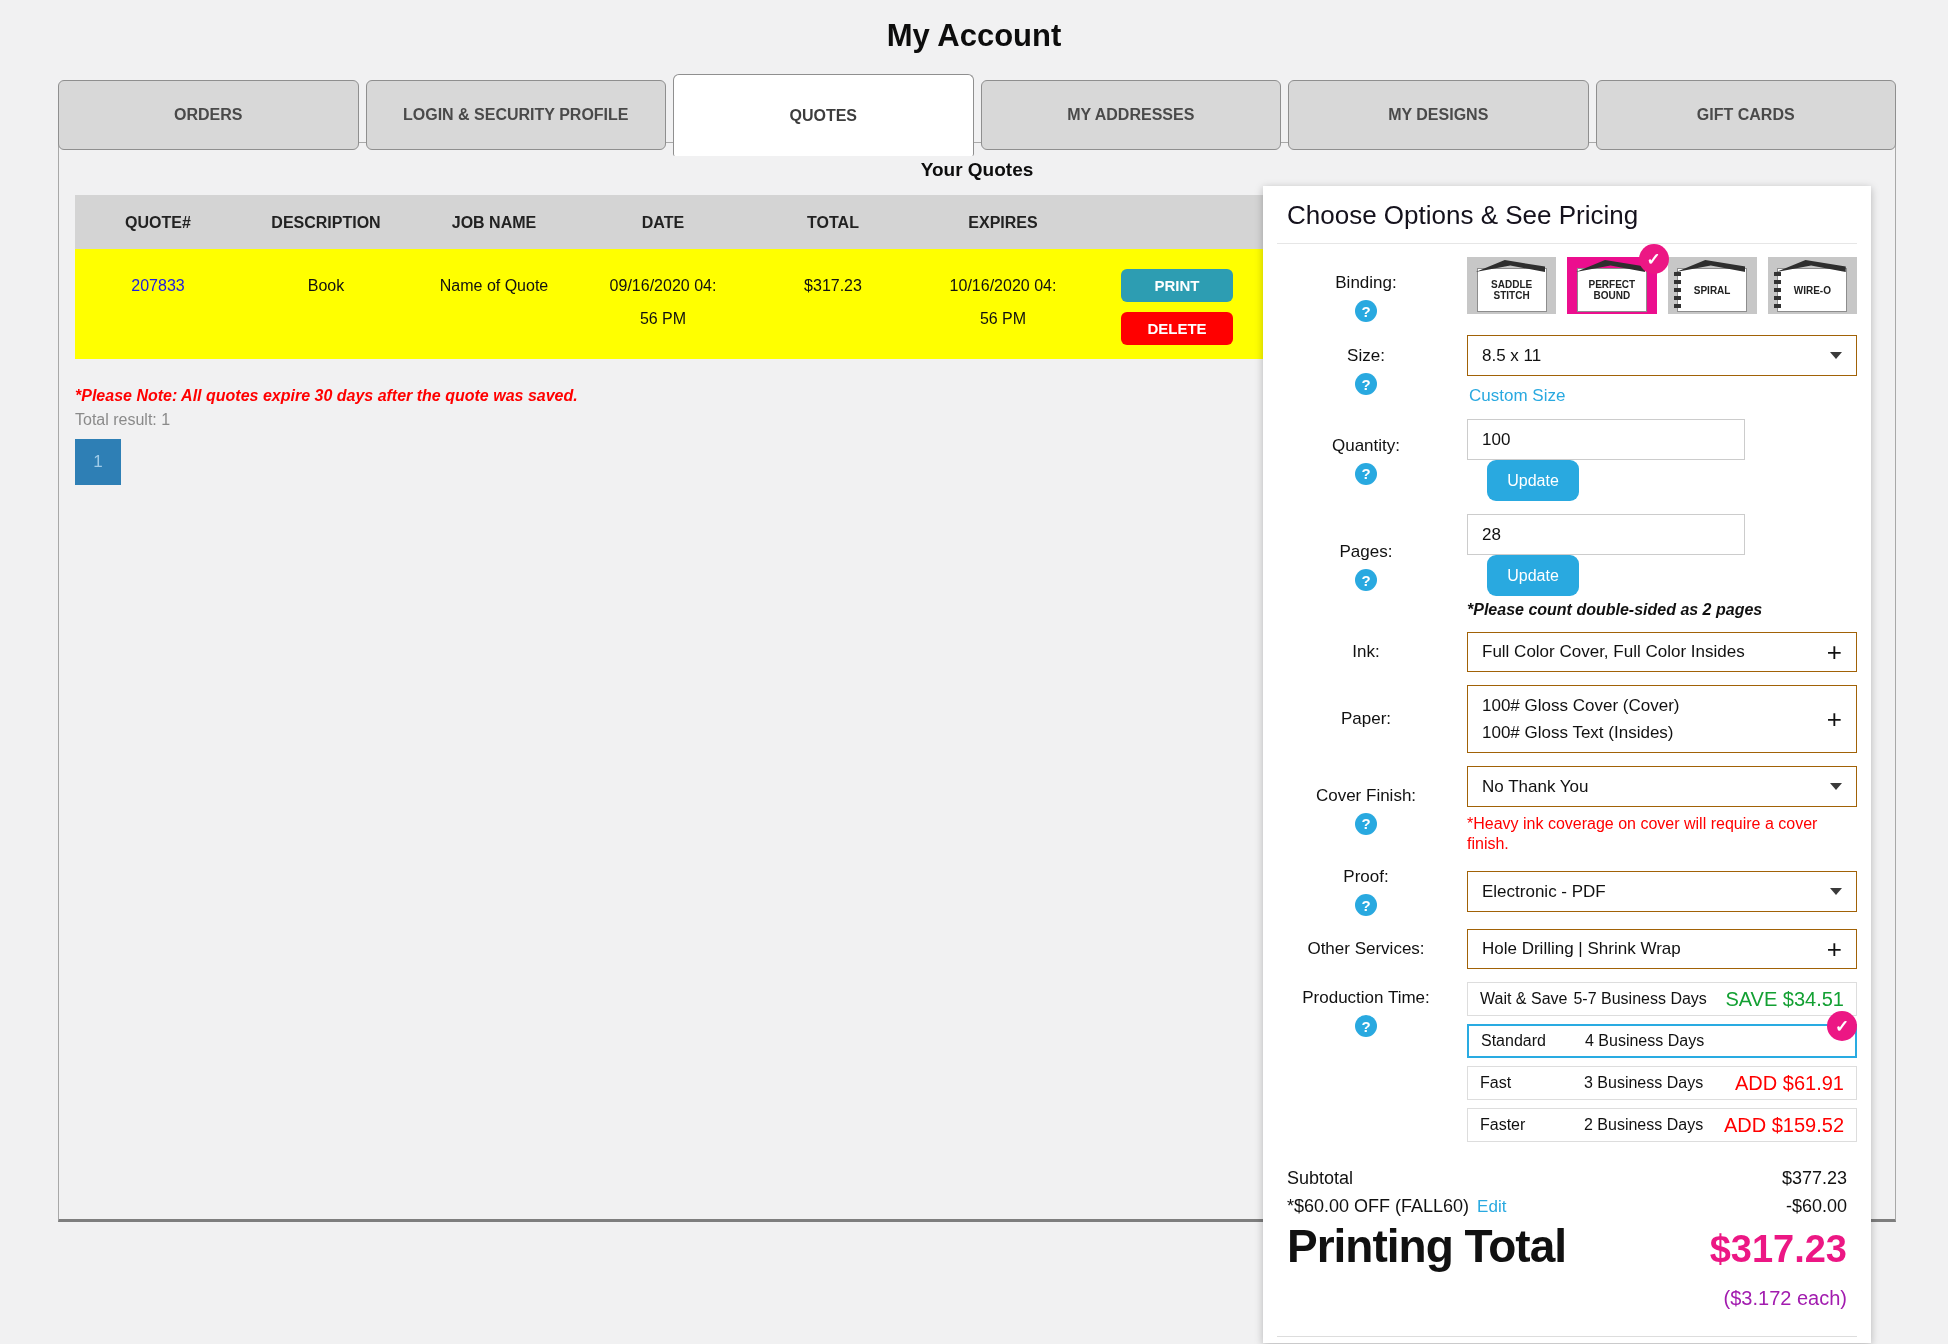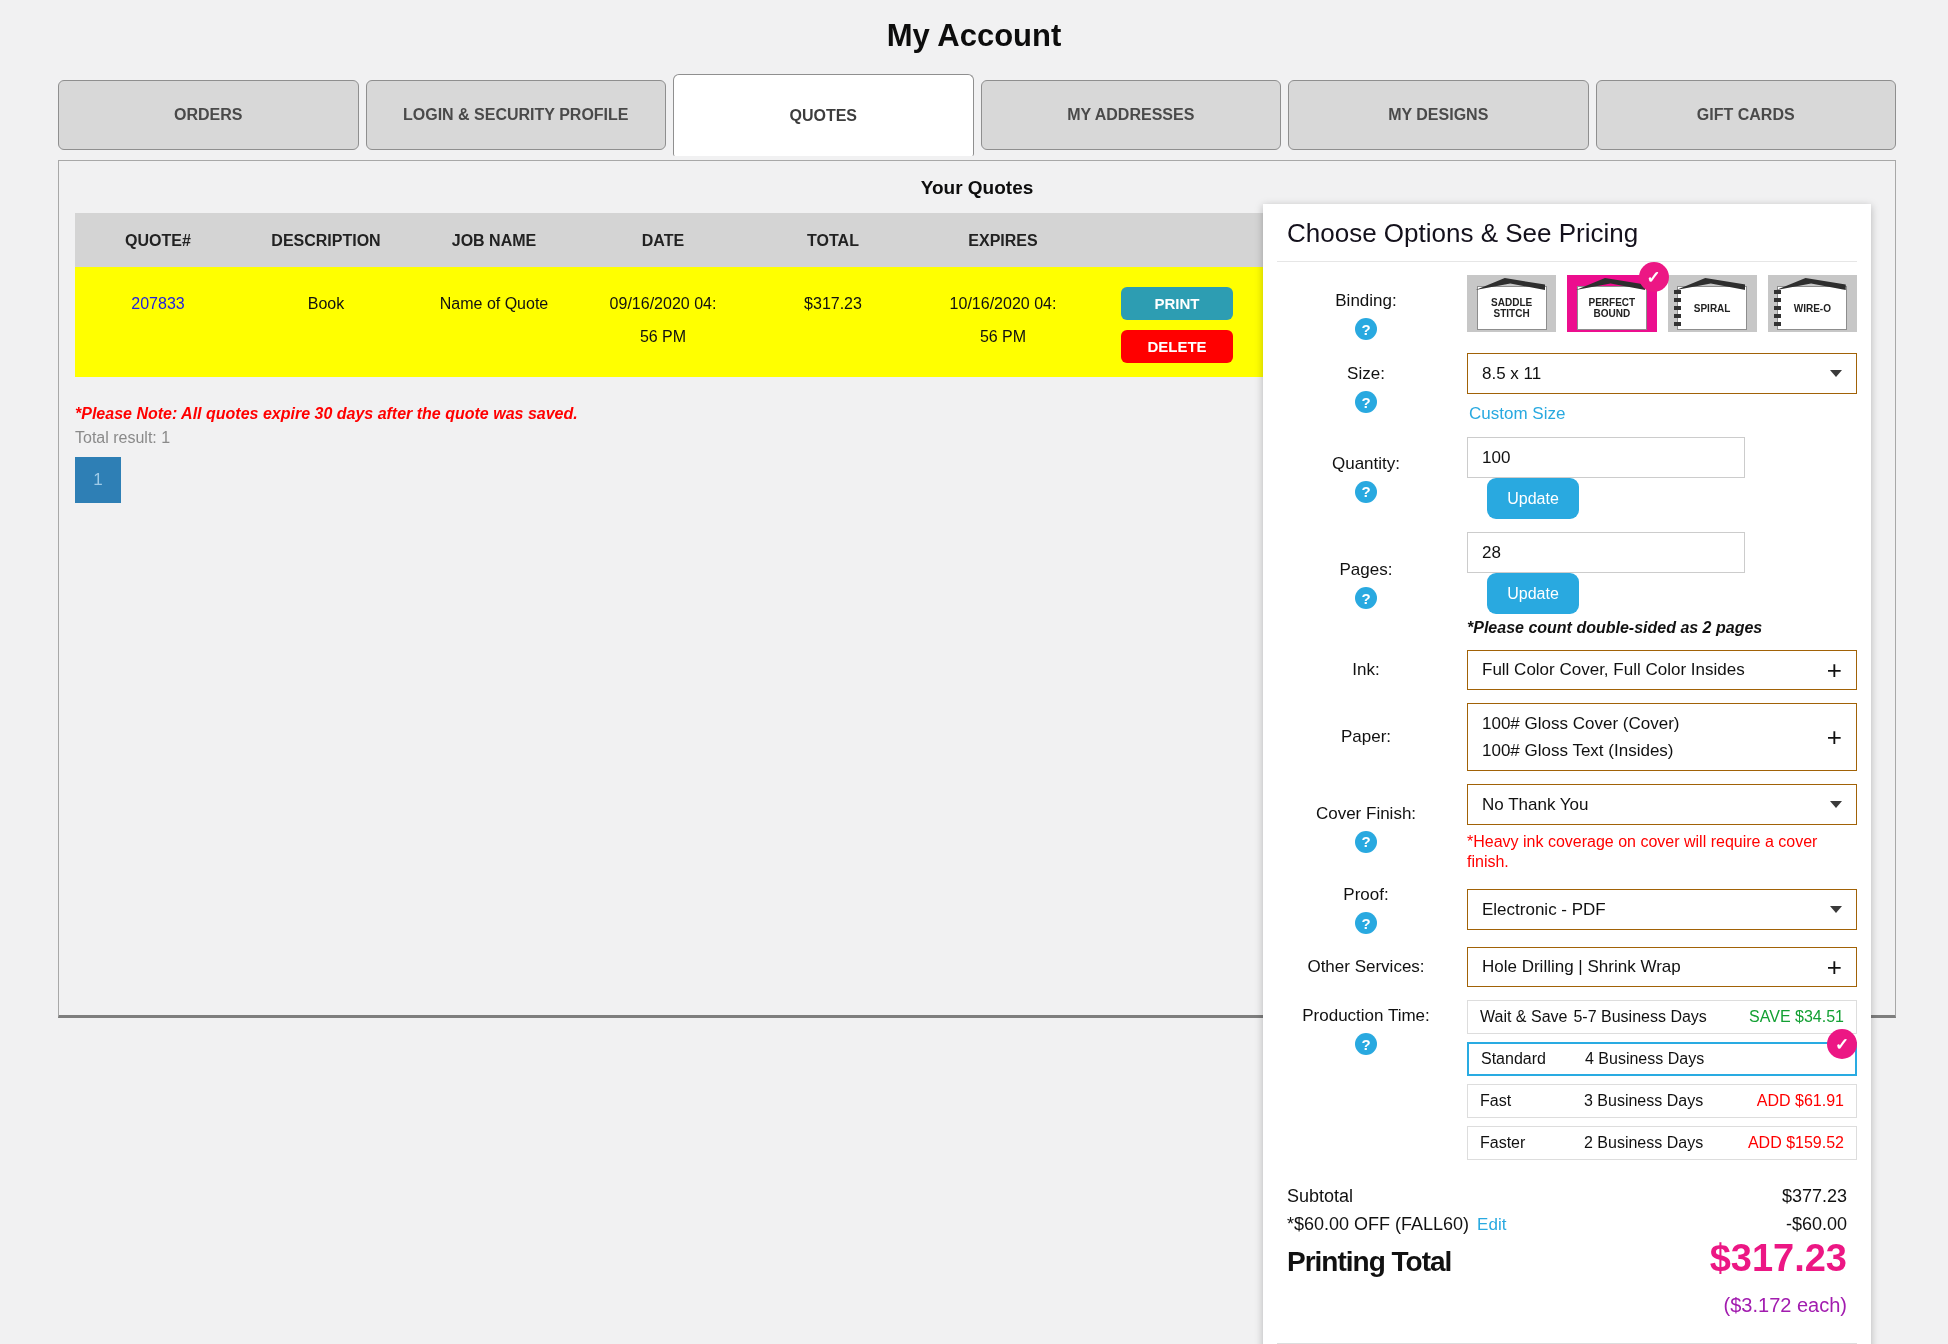--- a/index.html
+++ b/index.html
@@ -18,21 +18,21 @@
   .tabs { position:absolute; left:58px; width:1838px; top:80px; height:70px; display:flex; gap:7px; z-index:5; }
   .tab {
     flex:1; height:70px; background:#D8D8D8; border:1px solid #8F8F8F; border-radius:6px;
     display:flex; align-items:center; justify-content:center;
     font-size:16px; font-weight:bold; color:#4A4A4A; cursor:pointer; text-align:center;
   }
   .tab.active { background:#FFFFFF; height:82px; margin-top:-6px; border-bottom:none; border-radius:6px 6px 2px 2px; color:#3d3d3d; }
 
   
   .container {
-    position:absolute; left:58px; top:160px; width:1838px; height:858px;
+    position:absolute; left:58px; top:142px; width:1838px; height:1080px;
     border:1px solid #A8A8A8; border-bottom:3px solid #7E7E7E; background:#F1F1F2;
   }
   .quotes-heading { text-align:center; font-size:19px; font-weight:bold; margin-top:16px; color:#0d0d0d; }
 
   
   .qtable { margin:14px 0 0 16px; width:1190px; }
   .qhead { display:flex; background:#D4D4D4; height:54px; align-items:center; }
   .qhead .cell { font-weight:bold; font-size:16px; color:#222; }
   .qrow { display:flex; background:#FFFF00; min-height:100px; align-items:flex-start; padding-top:20px; padding-bottom:14px; }
   .cell { text-align:center; font-size:16px; line-height:33px; }
@@ -118,34 +118,34 @@
 
   
   .prod-rows { width:390px; }
   .prod-row {
     position:relative; display:flex; align-items:center; height:34px; background:#fff;
     border:1px solid #DDDDDD; margin-bottom:8px; padding:0 12px; font-size:16px; cursor:pointer;
   }
   .prod-row.selected { border:2px solid #29ABE2; }
   .prod-name { width:104px; flex-shrink:0; }
   .prod-row.inline .prod-name { width:auto; margin-right:6px; }
-  .prod-badge { margin-left:auto; font-size:16px; }
+  .prod-badge { margin-left:auto; font-size:20px; }
   .prod-badge.save { color:#13A033; }
   .prod-badge.add { color:#FF0000; }
   .prod-check { position:absolute; right:-2px; top:-15px; width:30px; height:30px; border-radius:50%;
     background:#EC1784; color:#fff; font-size:17px; font-weight:bold;
     display:flex; align-items:center; justify-content:center; z-index:3; }
 
   
   .summary { margin-top:18px; padding:0 10px; }
   .sum-line { display:flex; font-size:18px; margin-top:7px; align-items:baseline; }
   .sum-line .val { margin-left:auto; }
   .discount-label { display:flex; gap:8px; align-items:baseline; }
   .total-line { display:flex; align-items:baseline; margin-top:2px; }
-  .total-label { font-size:28px; font-weight:bold; letter-spacing:-1px; }
+  .total-label { font-size:46px; font-weight:bold; letter-spacing:-1px; }
   .total-val { margin-left:auto; font-size:38px; font-weight:bold; color:#EC1784; }
   .each-line { text-align:right; font-size:20px; margin-top:14px; color:#a21caf; }
 
   
   .estimate-row {
     margin-top:26px; height:48px; border-top:1px solid #DDDDDD; border-bottom:1px solid #DDDDDD;
     display:flex; align-items:center; padding:0 10px; font-size:17px; cursor:pointer;
   }
   .truck-icon { margin-right:10px; display:inline-flex; }
 </style>

